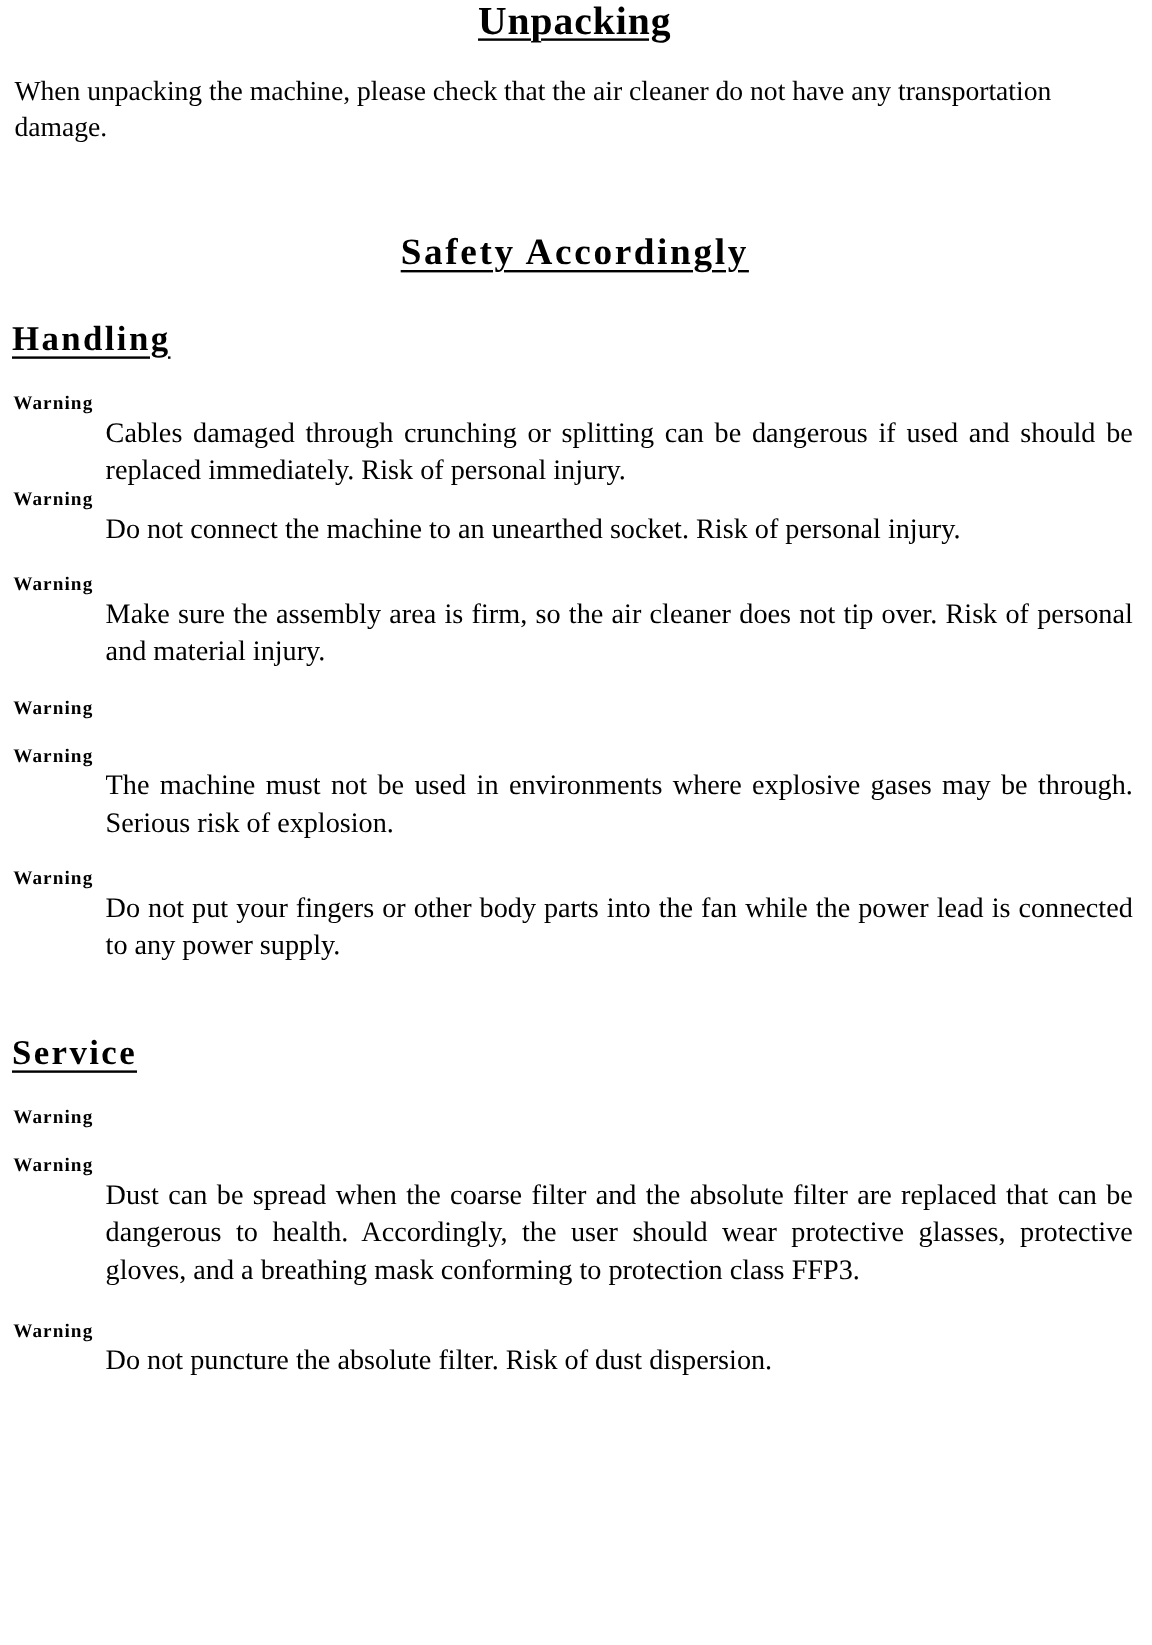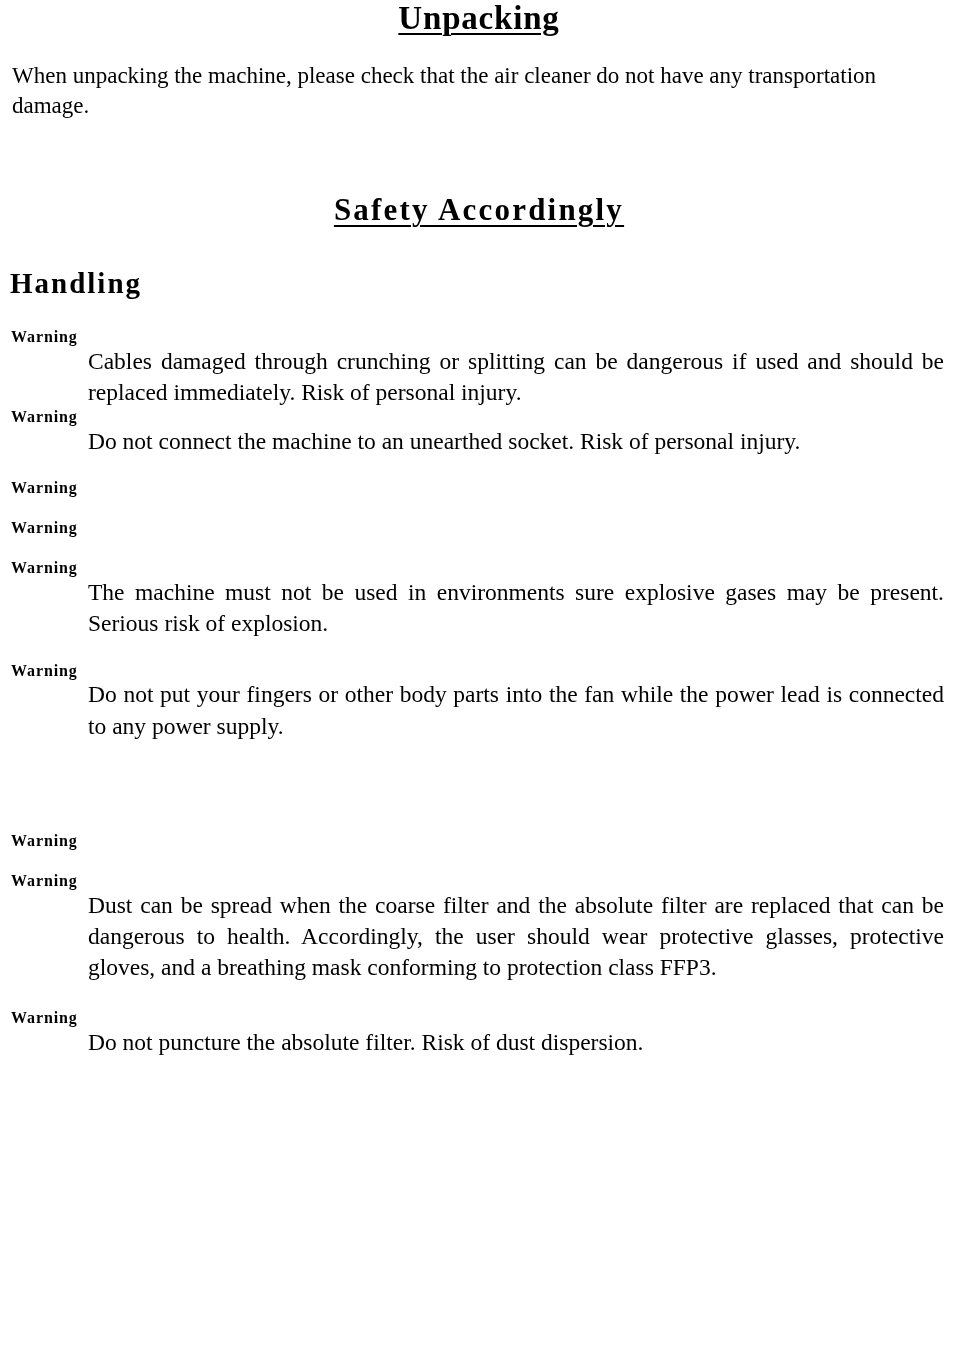--- a/index.html
+++ b/index.html
@@ -52,20 +52,21 @@
   }
 
   .section-title-left {
     text-align: left;
     font-size: 29px;
     font-weight: bold;
     letter-spacing: 2.0px;
     line-height: 1.0;
     margin: 0;
     display: inline-block;
+    text-decoration: underline;
     text-underline-offset: 5px;
     text-decoration-thickness: 2px;
   }
 
   
   .intro-para {
     font-size: 23px;
     line-height: 1.32;
     text-align: left;
     margin: 0;
@@ -132,44 +133,48 @@
 
   <div class="warning-block">
     <div class="warning-label">Warning</div>
     <p class="warning-text">Do not connect the machine to an unearthed socket. Risk of personal injury.</p>
   </div>
 
   <div class="sp-22"></div>
 
   <div class="warning-block">
     <div class="warning-label">Warning</div>
+    <p class="warning-text">Make sure the assembly area is firm, so the air cleaner does not tip over. Risk of personal and material injury.</p>
   </div>
 
   <div class="sp-22"></div>
 
   <div class="warning-block">
     <div class="warning-label">Warning</div>
   </div>
 
   <div class="sp-22"></div>
 
   <div class="warning-block">
     <div class="warning-label">Warning</div>
-    <p class="warning-text">The machine must not be used in environments sure explosive gases may be present. Serious risk of explosion.</p>
+    <p class="warning-text">The machine must not be used in environments where explosive gases may be through. Serious risk of explosion.</p>
   </div>
 
   <div class="sp-22"></div>
 
   <div class="warning-block">
     <div class="warning-label">Warning</div>
     <p class="warning-text">Do not put your fingers or other body parts into the fan while the power lead is connected to any power supply.</p>
   </div>
 
   <div class="sp-60"></div>
 
+  <div>
+    <h3 class="section-title-left">Service</h3>
+  </div>
 
   <div class="sp-30"></div>
 
   <div class="warning-block">
     <div class="warning-label">Warning</div>
   </div>
 
   <div class="sp-22"></div>
 
   <div class="warning-block">

